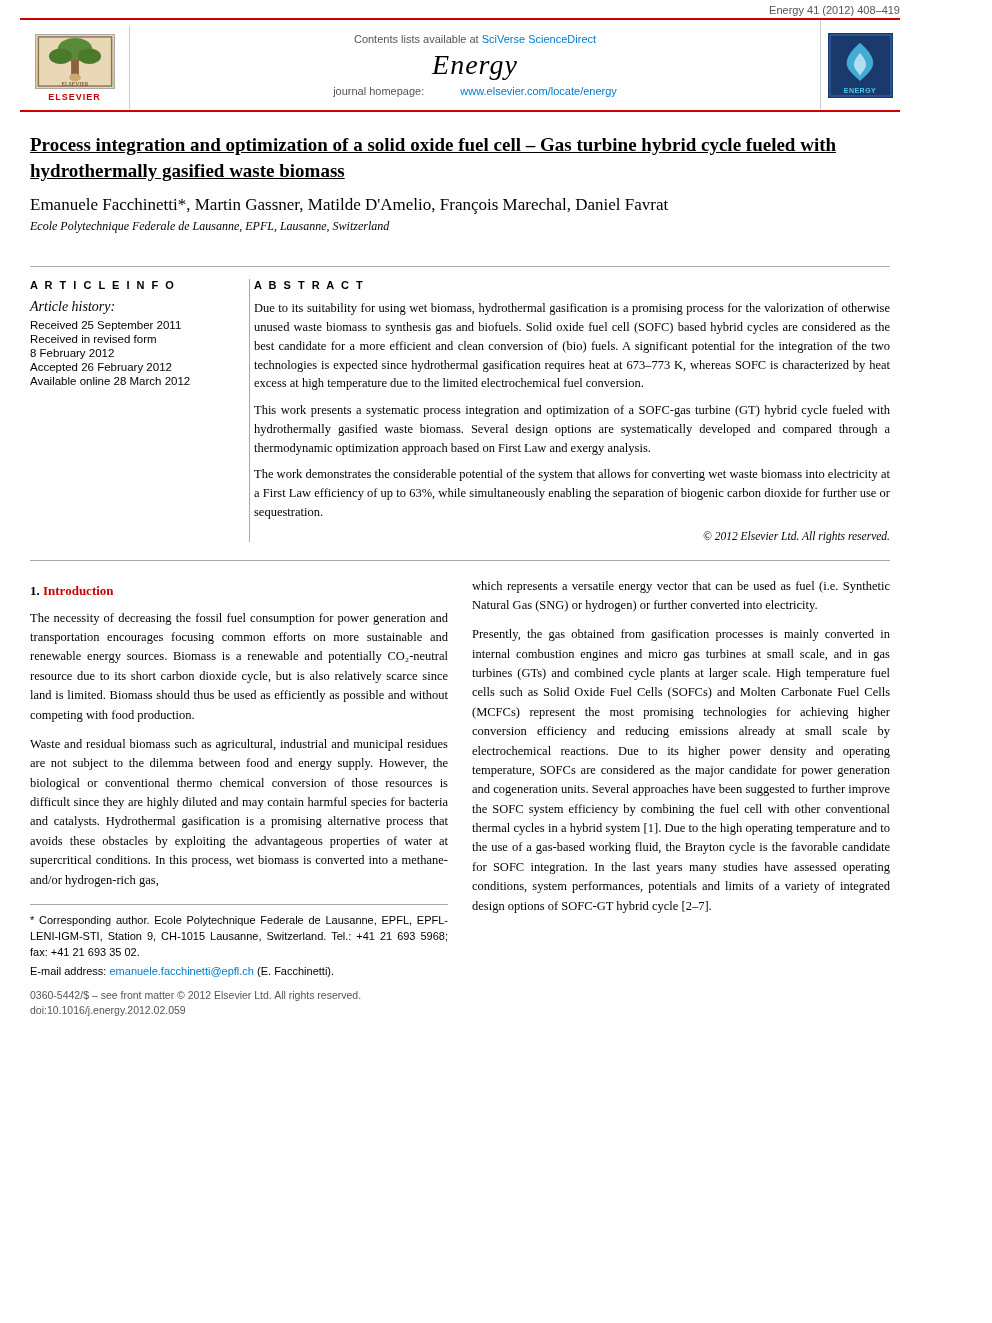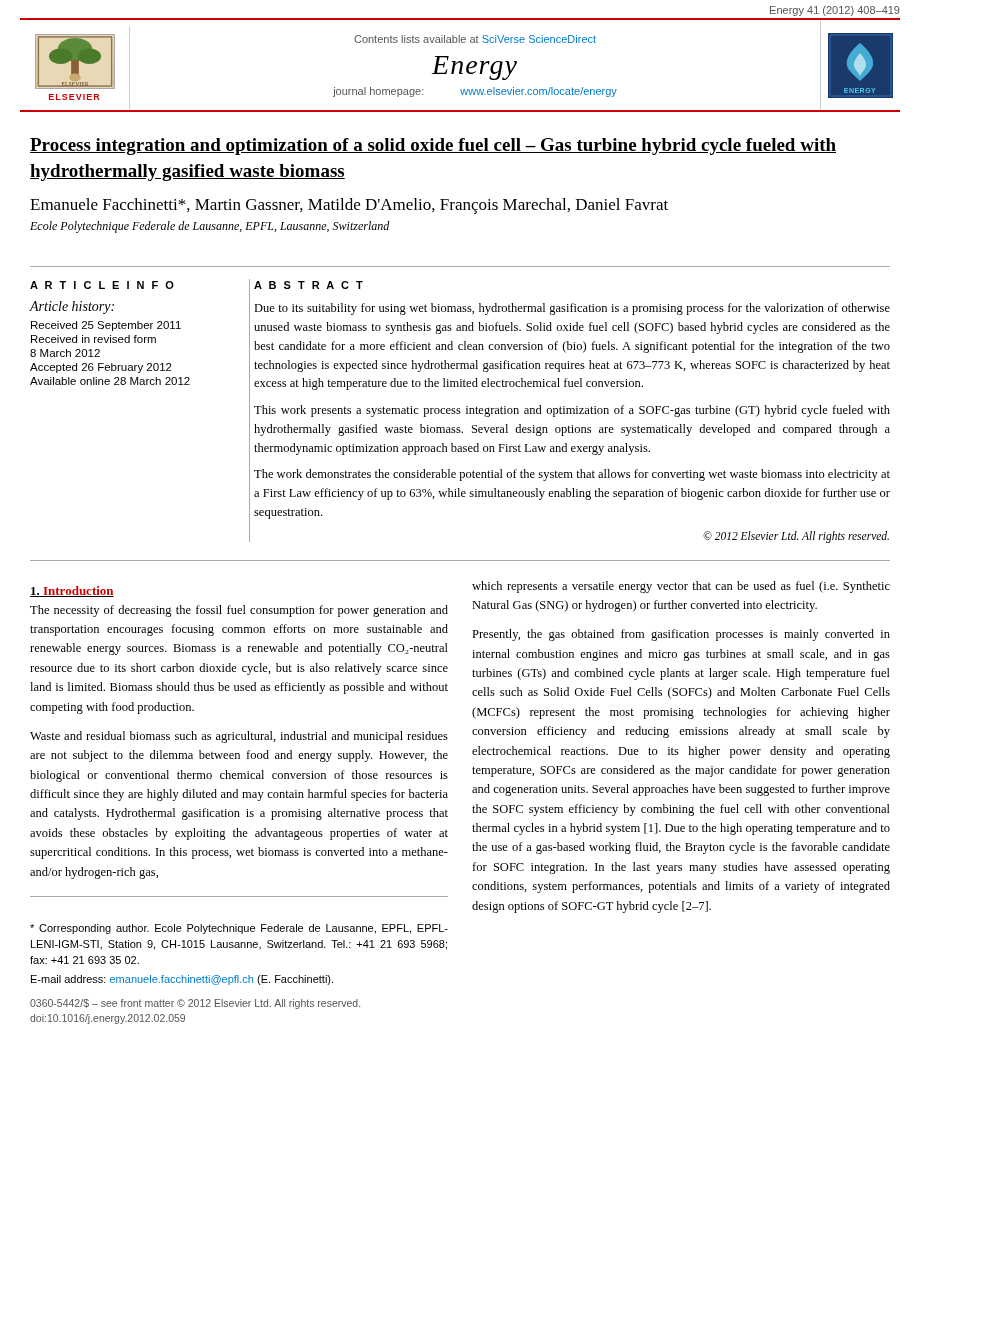--- a/index.html
+++ b/index.html
@@ -271,43 +271,42 @@
     .body-col {
       flex: 1;
       font-size: 12.5px;
       line-height: 1.55;
       text-align: justify;
     }
 
     .section-heading {
       font-size: 13px;
       font-weight: bold;
-      margin-bottom: 0;
+      margin-bottom: 8px;
       margin-top: 4px;
-      text-decoration: underline;
     }
 
     .section-heading .section-num {
       color: #000;
     }
 
     .section-heading .section-title-text {
       color: #c00;
     }
 
     .body-para {
       margin-bottom: 10px;
       color: #000;
     }
 
     
     .footnote-area {
       border-top: 1px solid #aaa;
       margin-top: 14px;
-      padding-top: 24px;
+      padding-top: 8px;
       font-size: 11px;
       line-height: 1.45;
       font-family: Arial, sans-serif;
       color: #000;
     }
 
     .footnote-line {
       margin-bottom: 3px;
     }
 
@@ -390,21 +389,21 @@
     <div class="author-affil">Ecole Polytechnique Federale de Lausanne, EPFL, Lausanne, Switzerland</div>
 
     <div class="article-columns">
 
       <div class="article-info-col">
         <div class="col-section-title">A R T I C L E   I N F O</div>
 
         <div class="article-history-label">Article history:</div>
         <div class="article-history-item">Received 25 September 2011</div>
         <div class="article-history-item">Received in revised form</div>
-        <div class="article-history-item">8 March 2012</div>
+        <div class="article-history-item">8 February 2012</div>
         <div class="article-history-item">Accepted 26 February 2012</div>
         <div class="article-history-item">Available online 28 March 2012</div>
 
       </div>
 
       <div class="abstract-col">
         <div class="col-section-title">A B S T R A C T</div>
         <div class="abstract-text">
           <p>Due to its suitability for using wet biomass, hydrothermal gasification is a promising process for the valorization of otherwise unused waste biomass to synthesis gas and biofuels. Solid oxide fuel cell (SOFC) based hybrid cycles are considered as the best candidate for a more efficient and clean conversion of (bio) fuels. A significant potential for the integration of the two technologies is expected since hydrothermal gasification requires heat at 673–773 K, whereas SOFC is characterized by heat excess at high temperature due to the limited electrochemical fuel conversion.</p>
           <p>This work presents a systematic process integration and optimization of a SOFC-gas turbine (GT) hybrid cycle fueled with hydrothermally gasified waste biomass. Several design options are systematically developed and compared through a thermodynamic optimization approach based on First Law and exergy analysis.</p>

